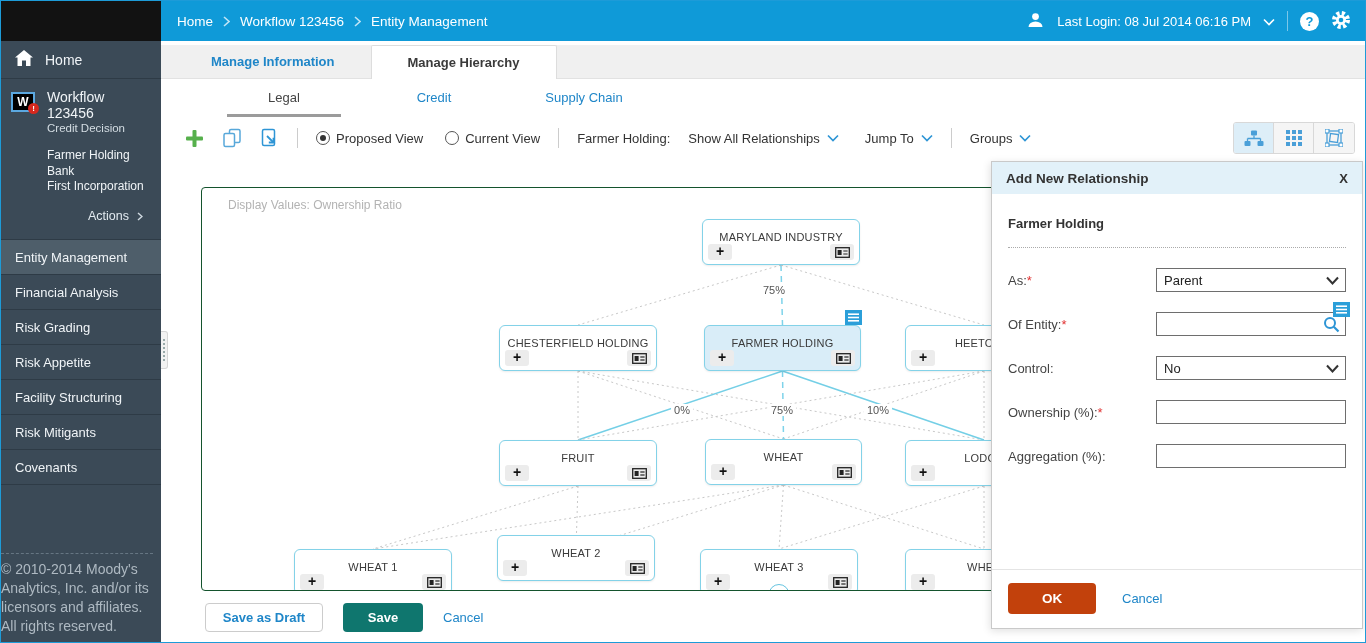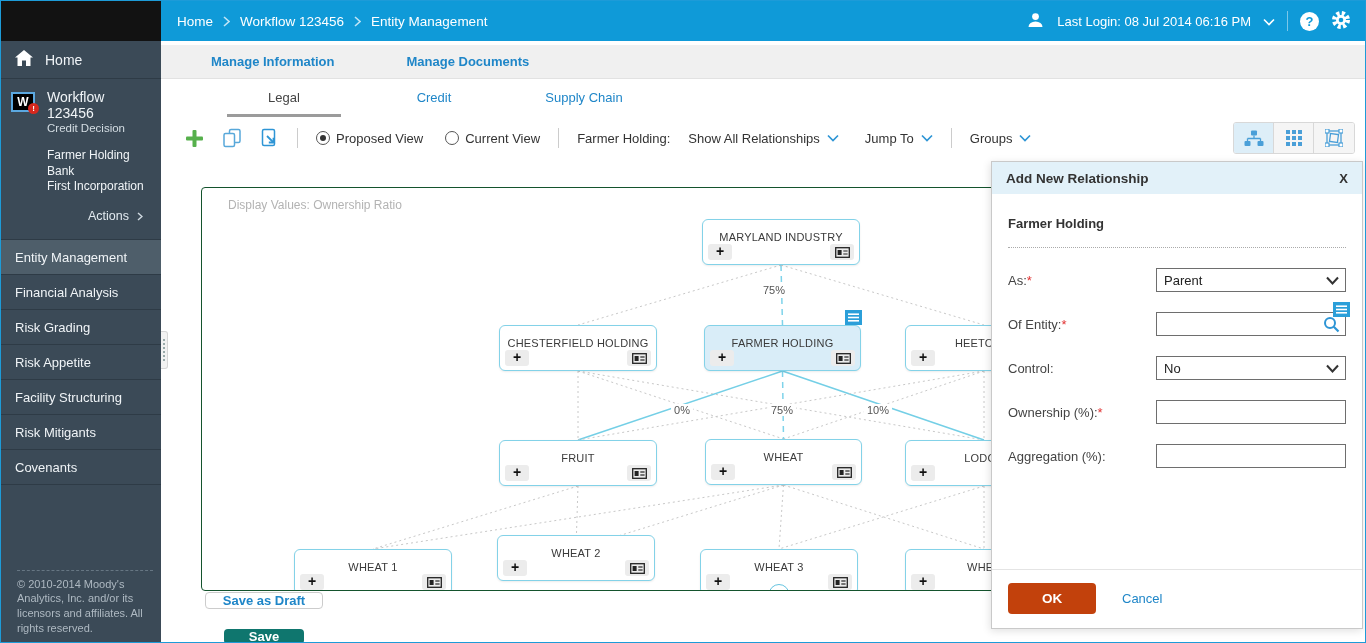--- a/index.html
+++ b/index.html
@@ -24,21 +24,21 @@
   .w-icon { position:absolute; left:10px; top:13px; width:24px; height:20px; background:#000; border:2px solid #5ba8e0; color:#fff; font-weight:bold; font-size:12px; text-align:center; line-height:16px; }
   .w-badge { position:absolute; right:-6px; bottom:-4px; width:11px; height:11px; border-radius:50%; background:#d6281e; color:#fff; font-size:8px; font-weight:bold; text-align:center; line-height:11px; }
   .wf-title { margin-left:38px; font-size:14px; }
   .wf-sub { margin-left:38px; font-size:11.5px; color:#d4dde3; margin-top:1px; }
   .wf-entity { margin-left:38px; font-size:12px; margin-top:14px; line-height:1.3; }
   .wf-actions { text-align:right; padding:14px 24px 10px 0; font-size:12.5px; color:#e2eaf0; cursor:pointer; position:relative; }
   .wf-actions svg { position:absolute; right:10px; top:17px; }
   .sb-sep { border-bottom:1px solid #2e3b46; }
   .sb-item { height:35px; line-height:35px; padding-left:14px; font-size:13px; border-bottom:1px solid #2e3b46; cursor:pointer; }
   .sb-item.active { background:#4e5e6a; }
-  .sb-copy { position:absolute; left:16px; right:8px; bottom:6px; border-top:1px dashed #66空7683; border-top:1px dashed #667683; padding-top:6px; font-size:11px; color:#aeb9c2; line-height:1.35; }
+  .sb-copy { position:absolute; left:0; right:8px; bottom:6px; border-top:1px dashed #66空7683; border-top:1px dashed #667683; padding-top:6px; font-size:14px; color:#aeb9c2; line-height:1.35; }
   .sb-grip { position:absolute; left:160px; top:330px; width:7px; height:38px; background:#f2f2f2; border:1px solid #d5d5d5; border-left:none; border-radius:0 3px 3px 0; z-index:60; }
   .sb-grip i { display:block; width:2px; height:22px; margin:7px auto 0; background:repeating-linear-gradient(#9aa 0 2px, transparent 2px 4px); }
 
   
   .main { position:absolute; left:160px; top:40px; right:0; bottom:0; background:#fff; }
   .tabstrip { margin-top:4px; height:34px; background:#f0f0f0; display:flex; padding-left:14px; border-bottom:1px solid #e2e2e2; }
   .tab { padding:0 36px; line-height:34px; font-size:13px; font-weight:bold; color:#1f86c8; cursor:pointer; }
   .tab.active { background:#fff; color:#3a3a3a; border:1px solid #ddd; border-bottom:none; margin-bottom:-1px; border-radius:2px 2px 0 0; }
   .subtabs { display:flex; padding-left:48px; height:38px; align-items:stretch; }
   .subtab { width:150px; text-align:center; line-height:38px; font-size:13px; color:#1f86c8; cursor:pointer; position:relative; }
@@ -69,21 +69,21 @@
   .node { position:absolute; height:46px; background:#fff; border:1px solid #83d2e8; border-radius:6px; box-shadow:0 1px 2px rgba(0,0,0,.08); cursor:pointer; }
   .node.selected { background:#d9edf8; }
   .node-label { display:block; padding-top:11px; text-align:center; font-size:11px; color:#3a3a3a; letter-spacing:.2px; white-space:nowrap; overflow:hidden; }
   .plus-badge { position:absolute; left:5px; bottom:4px; width:24px; height:16px; background:#ececec; border-radius:3px; color:#111; font-weight:bold; font-size:14px; line-height:15px; text-align:center; cursor:pointer; }
   .card-badge { position:absolute; right:5px; bottom:4px; width:24px; height:16px; background:#ececec; border-radius:3px; display:flex; align-items:center; justify-content:center; cursor:pointer; }
   .menu-badge { position:absolute; right:-2px; top:-16px; width:17px; height:15px; background:#2b9fd9; display:flex; align-items:center; justify-content:center; cursor:pointer; }
   .expand-badge { position:absolute; left:50%; bottom:-11px; transform:translateX(-50%); width:21px; height:21px; background:#fff; border:1.5px solid #66c4e0; border-radius:50%; display:flex; align-items:center; justify-content:center; cursor:pointer; }
   .pct { position:absolute; transform:translate(-50%,-50%); background:#fff; padding:0 3px; font-size:11px; color:#555; }
 
   
-  .footerbar { position:absolute; left:44px; bottom:0; height:50px; display:flex; align-items:center; gap:20px;flex-direction:column; }
+  .footerbar { position:absolute; left:44px; bottom:0; height:50px; display:flex; align-items:center; gap:20px; }
   .btn-secondary { min-width:118px; height:29px; background:#fff; border:1px solid #ccc; border-radius:4px; color:#1f86c8; font-weight:bold; font-size:13px; cursor:pointer; font-family:inherit; }
   .btn-primary { min-width:80px; height:29px; background:#0f766e; border:none; border-radius:4px; color:#fff; font-weight:bold; font-size:13px; cursor:pointer; font-family:inherit; }
   .link { color:#1f86c8; font-size:13px; cursor:pointer; }
 
   
   .panel { position:absolute; left:830px; right:2px; top:120px; bottom:13px; background:#fff; border:1px solid #c9c9c9; box-shadow:-1px 2px 8px rgba(0,0,0,.12); z-index:50; }
   .panel-header { height:32px; background:#e2f1f9; display:flex; align-items:center; padding:0 14px; font-size:13.5px; font-weight:bold; color:#333; }
   .panel-close { margin-left:auto; font-weight:bold; font-size:13px; color:#333; cursor:pointer; }
   .panel-body { padding:4px 16px 0 16px; }
   .panel-entity { font-weight:bold; font-size:13px; color:#333; margin:18px 0 16px; }
@@ -180,21 +180,21 @@
     <div class="sb-copy">© 2010-2014 Moody's Analytics, Inc. and/or its licensors and affiliates. All rights reserved.</div>
   </div>
   <div class="sb-grip">
       <i></i>
     </div>
 
   <div class="main">
 
     <div class="tabstrip">
       <div class="tab">Manage Information</div>
-      <div class="tab">Manage Documents</div>
+      <div class="tab active">Manage Hierarchy</div>
     </div>
 
     <div class="subtabs">
       <div class="subtab active">Legal</div>
       <div class="subtab">Credit</div>
       <div class="subtab">Supply Chain</div>
     </div>
 
     <div class="toolbar">
       <span class="tbtn">

